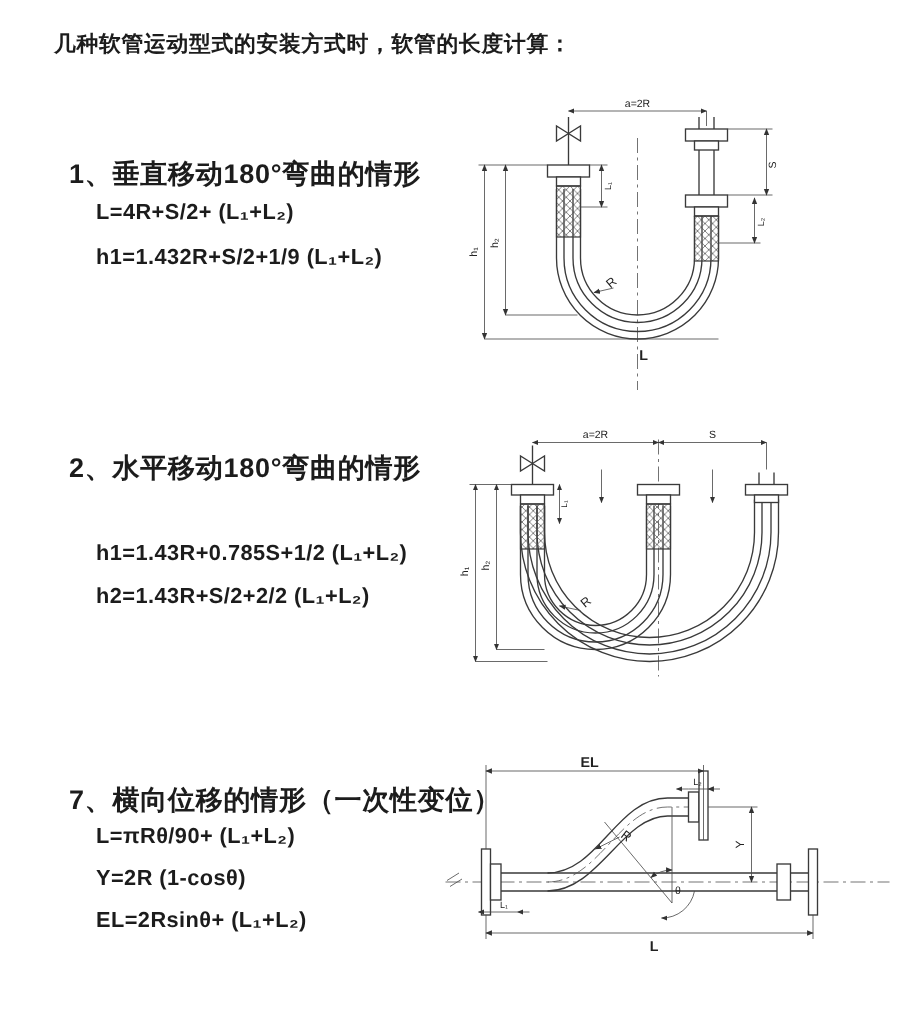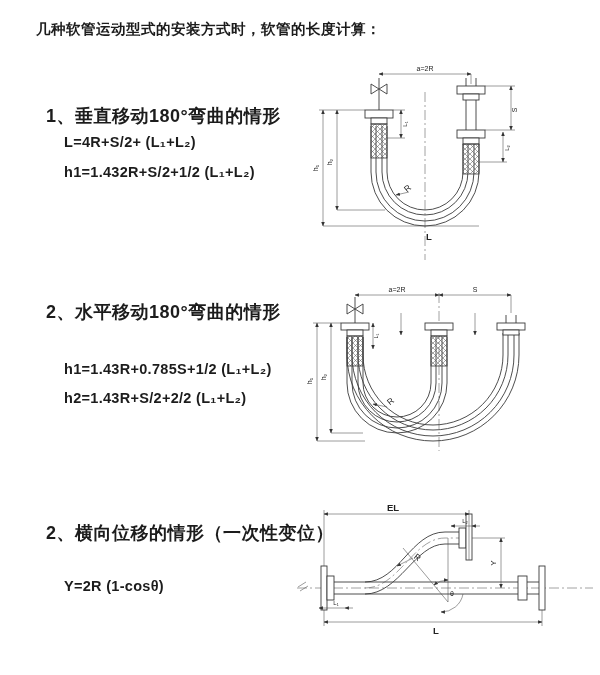--- a/index.html
+++ b/index.html
@@ -22,28 +22,30 @@
 </style>
 </head>
 <body>
 
 <div class="page">
 
   <div class="doc-title">几种软管运动型式的安装方式时，软管的长度计算：</div>
 
   <div class="sec-heading" style="top:104px">1、垂直移动180°弯曲的情形</div>
   <div class="formula" style="top:134px">L=4R+S/2+ (L₁+L₂)</div>
-  <div class="formula" style="top:164px">h1=1.432R+S/2+1/2 (L₁+L₂)</div>
+  <div class="formula" style="top:164px">h1=1.432R+S/2+1/9 (L₁+L₂)</div>
 
   <div class="sec-heading" style="top:300px">2、水平移动180°弯曲的情形</div>
   <div class="formula" style="top:361px">h1=1.43R+0.785S+1/2 (L₁+L₂)</div>
   <div class="formula" style="top:390px">h2=1.43R+S/2+2/2 (L₁+L₂)</div>
 
-  <div class="sec-heading" style="top:521px">2、横向位移的情形（一次性变位）</div>
+  <div class="sec-heading" style="top:521px">7、横向位移的情形（一次性变位）</div>
+  <div class="formula" style="top:550px">L=πRθ/90+ (L₁+L₂)</div>
   <div class="formula" style="top:578px">Y=2R (1-cosθ)</div>
+  <div class="formula" style="top:606px">EL=2Rsinθ+ (L₁+L₂)</div>
 
   <div class="diag" style="left:305px;top:64px;width:285px;height:202px">
     <svg width="285" height="202" viewBox="0 0 285 202">
       <defs>
         <marker id="arr1" viewBox="0 0 10 10" refX="9" refY="5" markerWidth="8" markerHeight="8" orient="auto-start-reverse">
           <path d="M0,1 L10,5 L0,9 z" fill="#333"></path>
         </marker>
         <pattern id="hatch1" width="5" height="5" patternUnits="userSpaceOnUse">
           <path d="M0,5 L5,0 M0,0 L5,5" stroke="#555" stroke-width="0.5"></path>
         </pattern>

